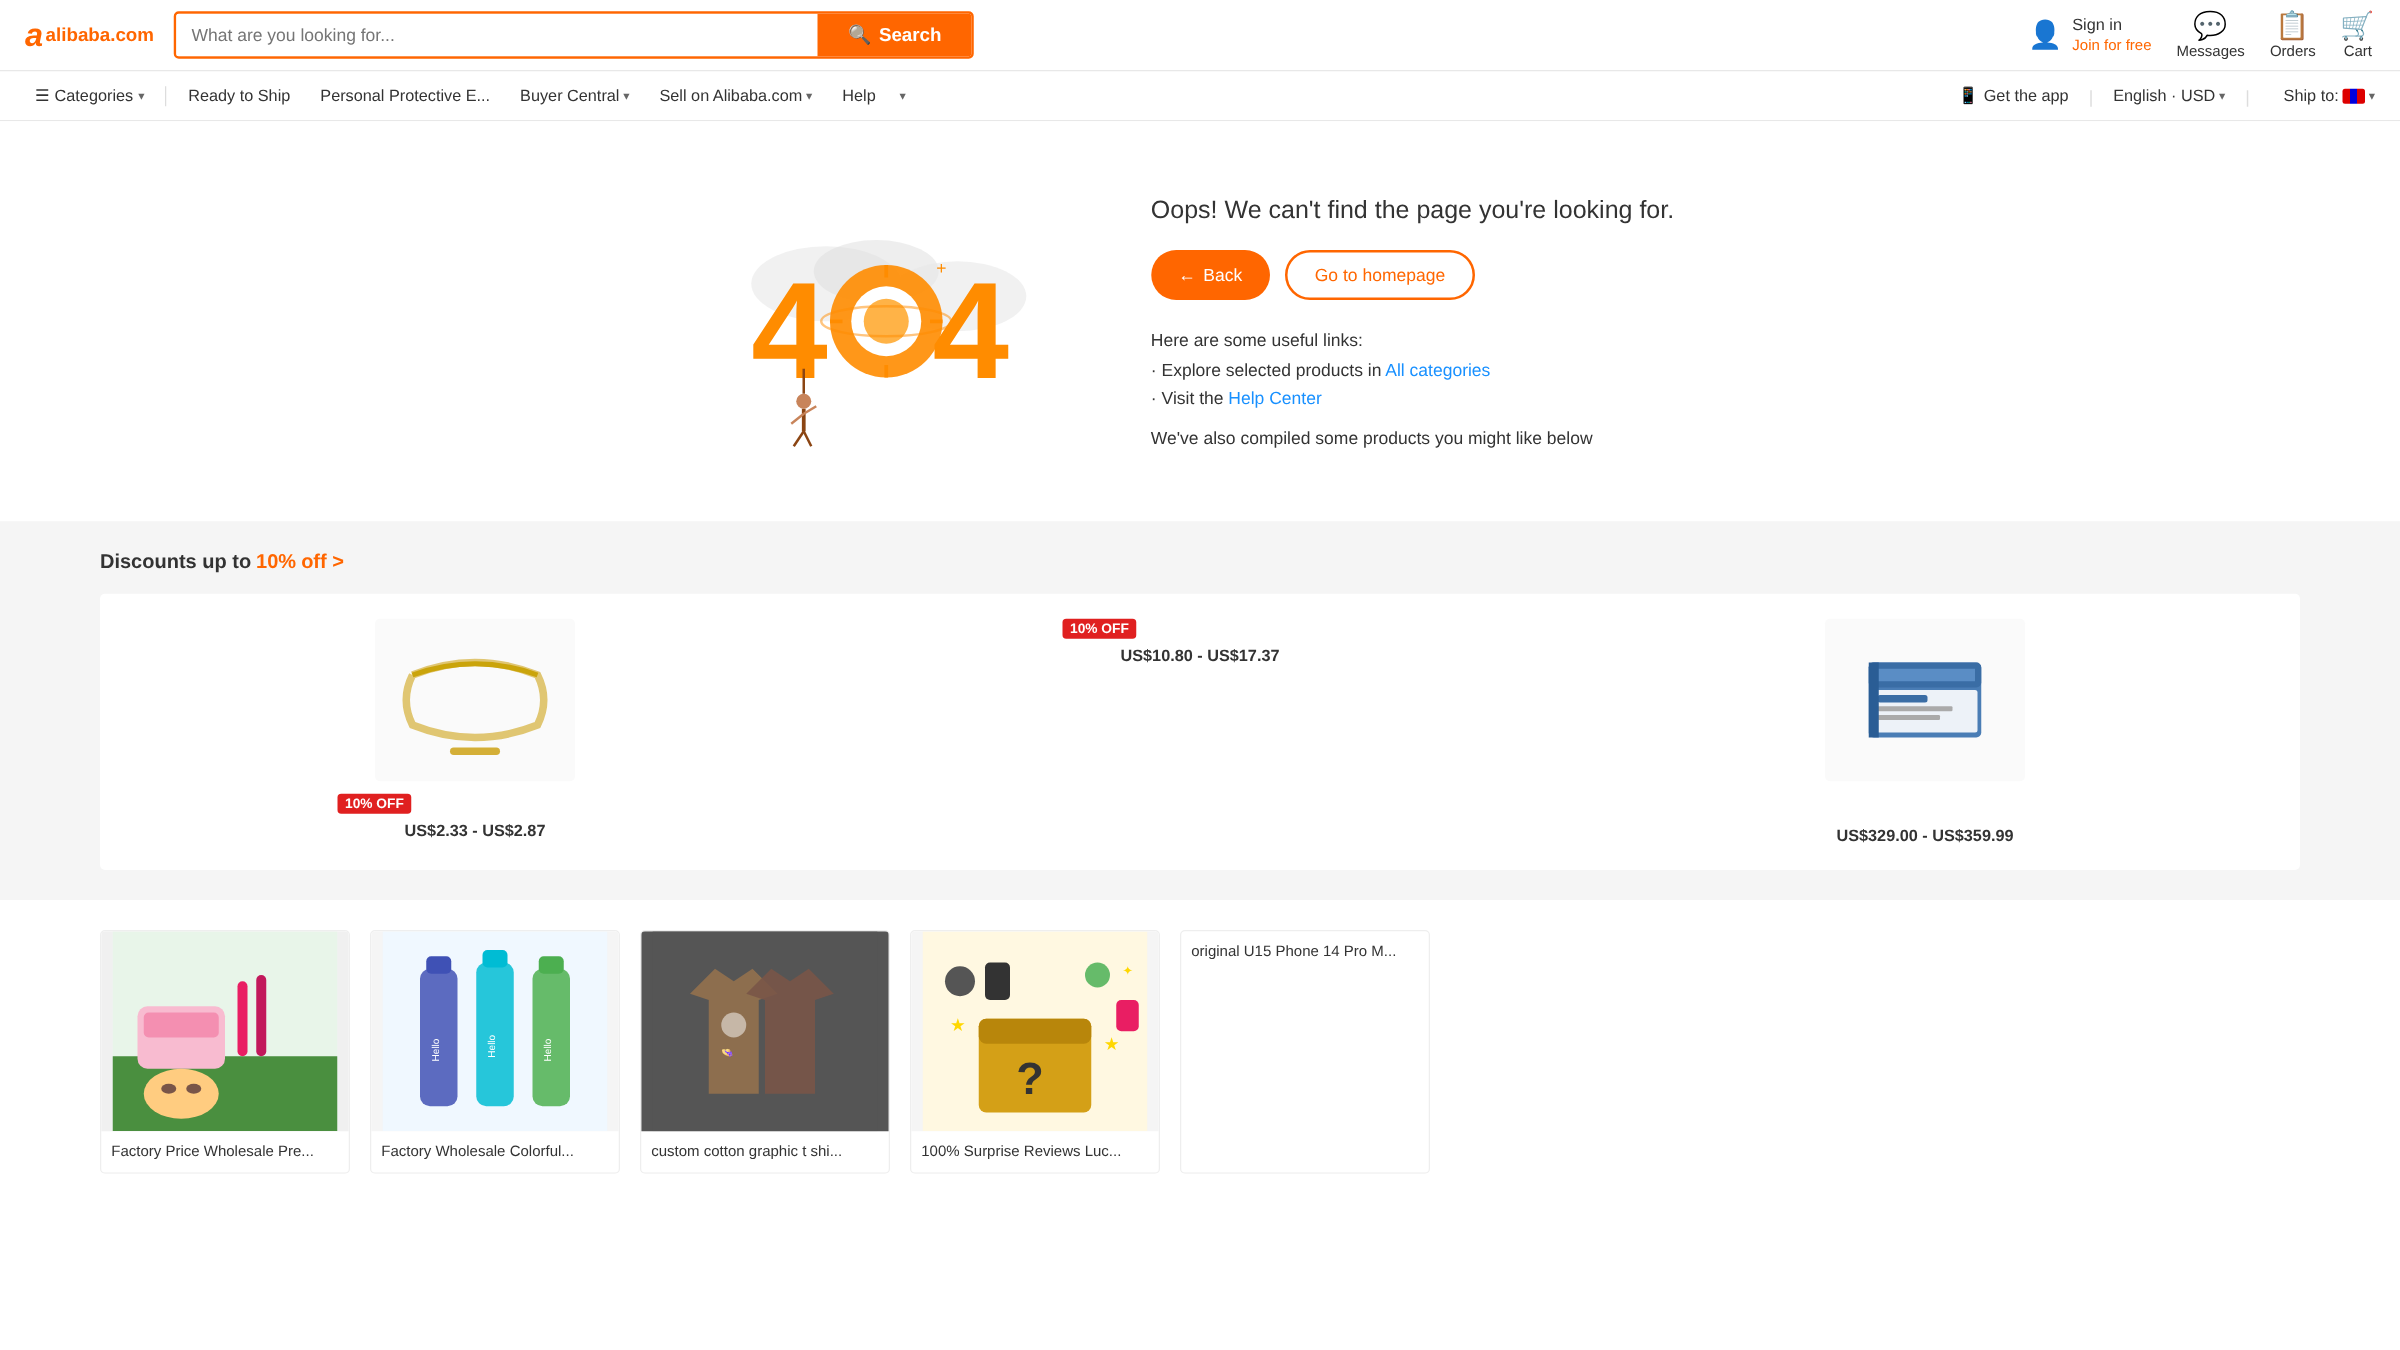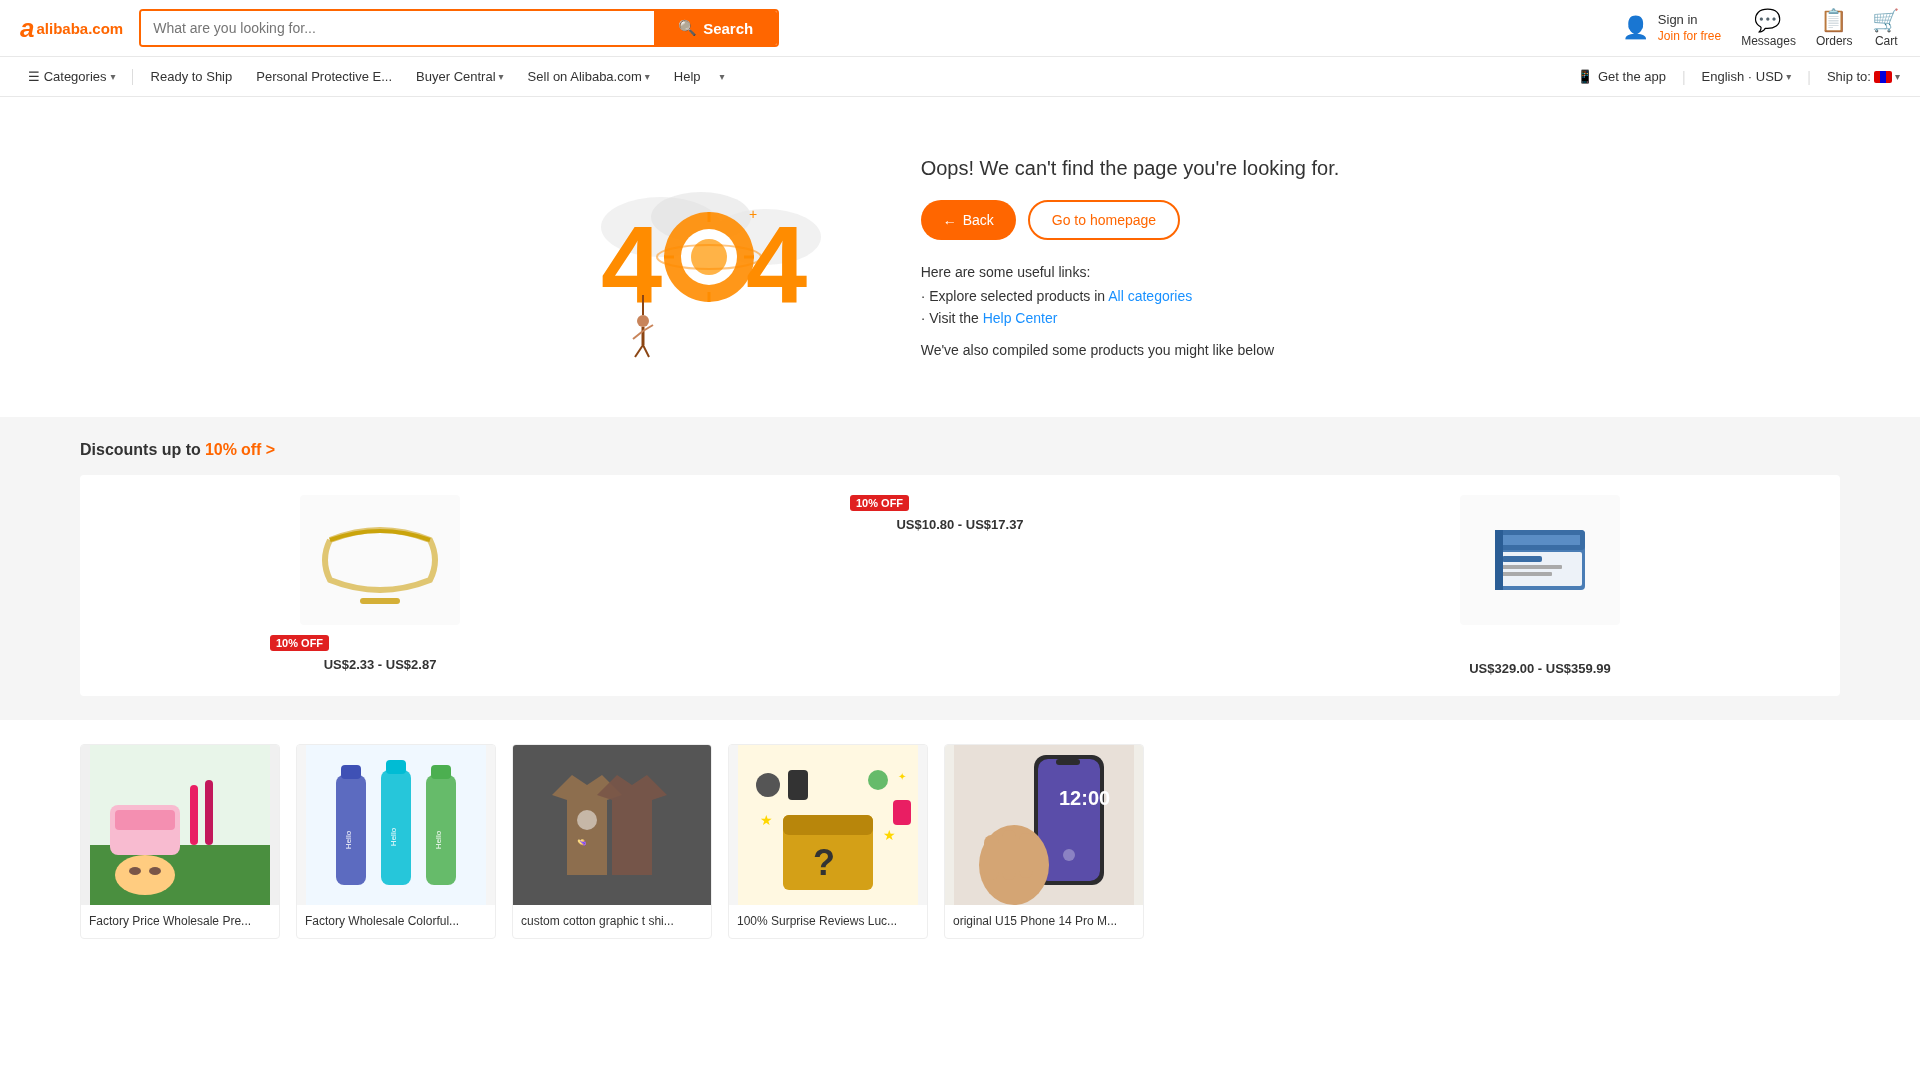--- a/index.html
+++ b/index.html
@@ -84,21 +84,21 @@
     <div style="font-size:13px;color:#333;cursor:pointer;display:flex;align-items:center;gap:4px;">
       <span>📱</span>
       <span>Get the app</span>
     </div>
     <span style="color:#ddd;">|</span>
     <div style="font-size:13px;color:#333;cursor:pointer;display:flex;align-items:center;gap:3px;">
       <span>English · USD</span>
       <span class="chevron">▾</span>
     </div>
     <span style="color:#ddd;">|</span>
-    <div style="font-size:13px;color:#333;cursor:pointer;display:flex;align-items:center;gap:3px;">
+    <div style="font-size:13px;color:#333;cursor:pointer;display:flex;align-items:center;gap:3px;margin-left:11px;">
       <span>Ship to:</span>
       <span style="width:18px;height:12px;background:linear-gradient(to right, #d00 33%, #00d 33%, #00d 66%, #d00 66%);display:inline-block;border-radius:2px;"></span>
       <span class="chevron">▾</span>
     </div>
   </div>
 </nav>
 
 <section style="display:flex;align-items:center;justify-content:center;padding:50px 20px;gap:80px;background:#fff;">
 
   <div style="position:relative;width:260px;height:220px;display:flex;align-items:center;justify-content:center;">
@@ -295,38 +295,17 @@
 
           <text x="22" y="80" font-size="14" fill="#ffd700">★</text>
           <text x="145" y="95" font-size="14" fill="#ffd700">★</text>
           <text x="160" y="35" font-size="10" fill="#ffd700">✦</text>
         </svg>
       </div>
       <div style="padding:8px;font-size:12px;color:#333;line-height:1.4;">100% Surprise Reviews Luc...</div>
     </div>
 
     <div style="width:200px;min-width:180px;border:1px solid #eee;border-radius:4px;overflow:hidden;cursor:pointer;">
-      <div style="width:100%;height:160px;background:#f0eee8;display:flex;align-items:center;justify-content:center;overflow:hidden;">
-        <svg width="180" height="160" viewBox="0 0 180 160">
-          <rect width="180" height="160" fill="#e8e0d8"></rect>
-
-          <rect x="80" y="10" width="70" height="130" rx="12" fill="#2c2c2e"></rect>
-          <rect x="84" y="14" width="62" height="122" rx="10" fill="#1a1a1c"></rect>
-
-          <rect x="84" y="14" width="62" height="122" rx="10" fill="#6a5acd" opacity="0.8"></rect>
-
-          <text x="105" y="60" font-size="20" fill="white" font-weight="bold">12:00</text>
-
-          <rect x="102" y="14" width="24" height="6" rx="3" fill="#2c2c2e"></rect>
-
-          <circle cx="115" cy="110" r="6" fill="white" opacity="0.3"></circle>
-
-          <ellipse cx="60" cy="120" rx="35" ry="40" fill="#d4a574"></ellipse>
-          <rect x="30" y="90" width="15" height="45" rx="8" fill="#d4a574"></rect>
-          <rect x="48" y="85" width="14" height="50" rx="7" fill="#d4a574"></rect>
-          <rect x="65" y="88" width="14" height="45" rx="7" fill="#d4a574"></rect>
-        </svg>
-      </div>
       <div style="padding:8px;font-size:12px;color:#333;line-height:1.4;">original U15 Phone 14 Pro M...</div>
     </div>
 
   </div>
 </section>
 
 </body></html>

